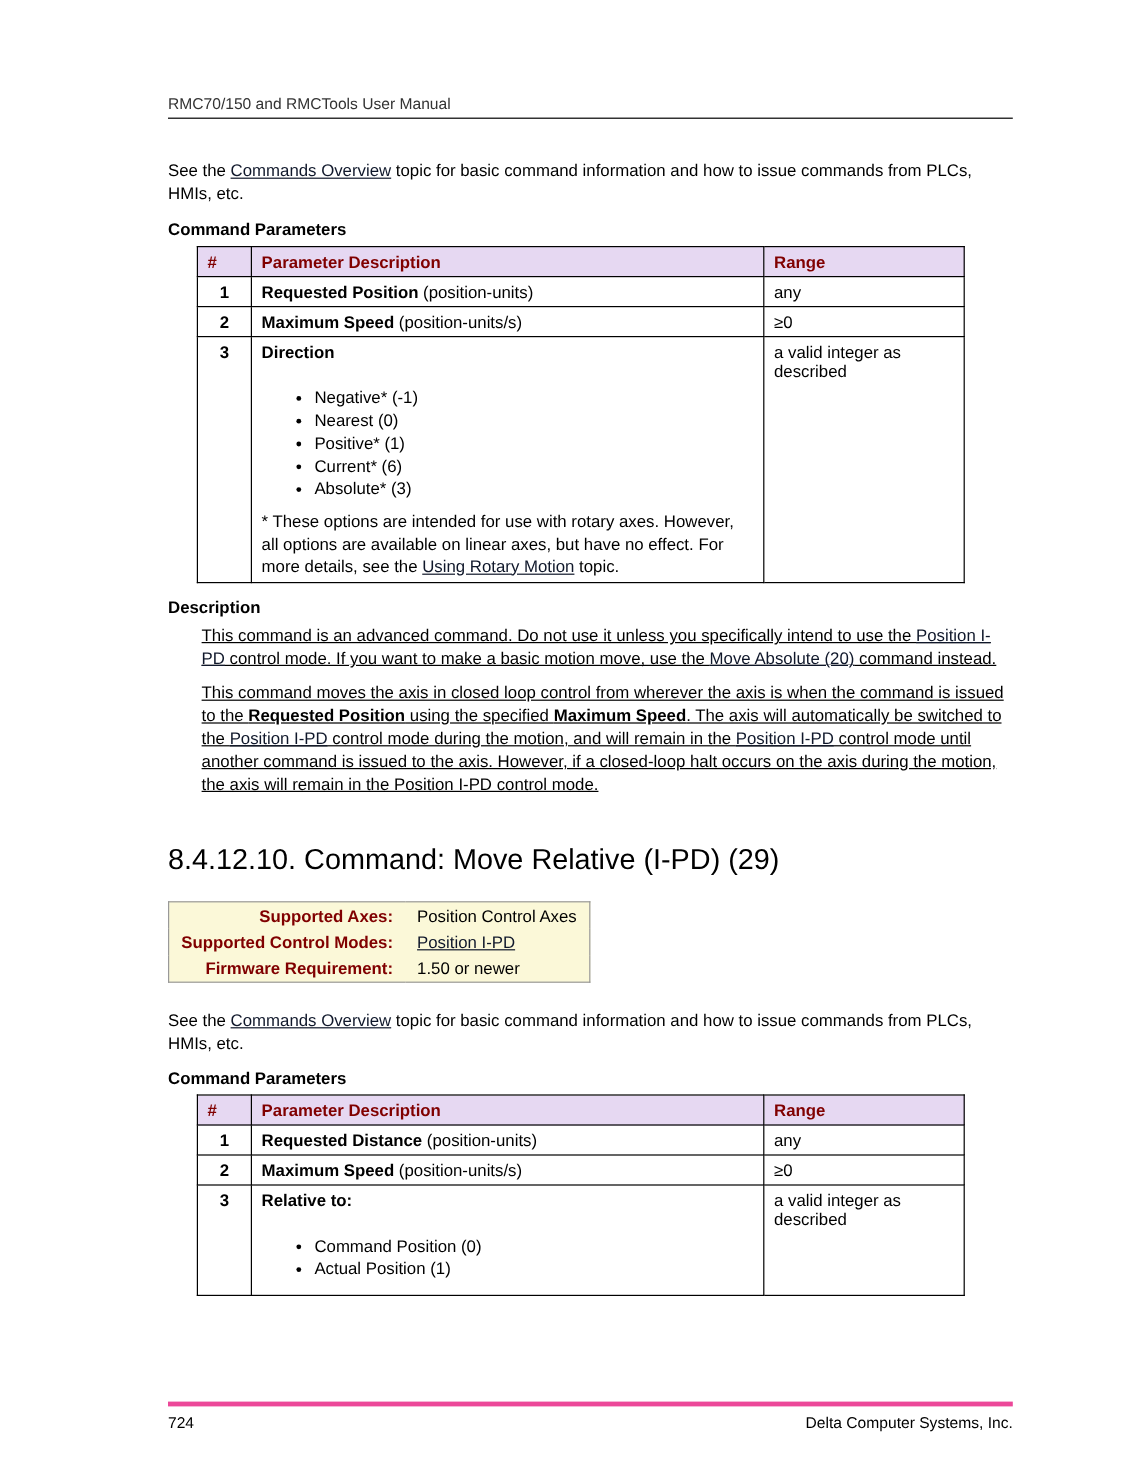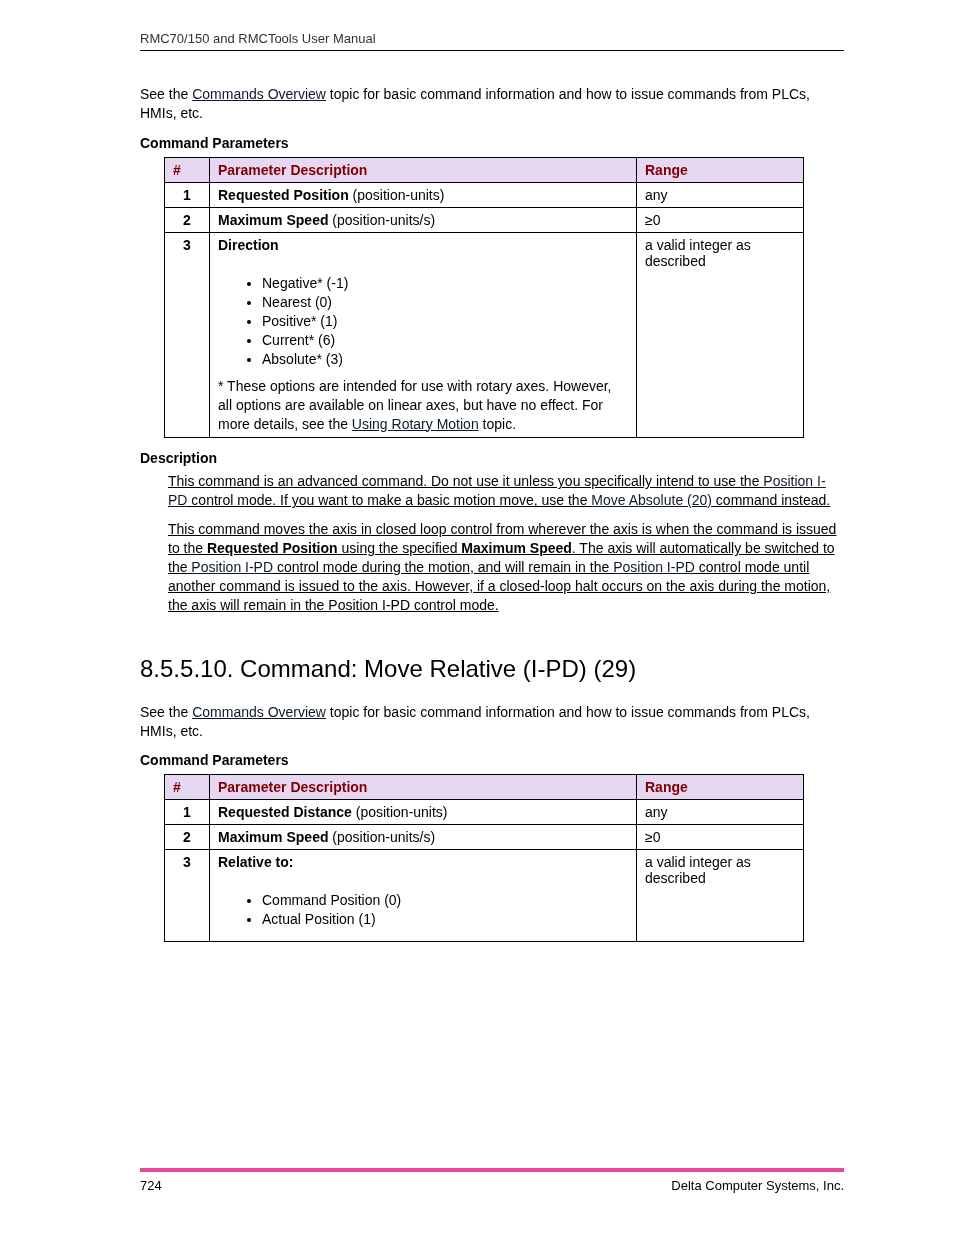--- a/index.html
+++ b/index.html
@@ -7,21 +7,21 @@
     font-size: 14px;
     color: #000;
     margin: 0;
     padding: 0;
     background: #fff;
   }
   .page {
     width: 954px;
     min-height: 1235px;
     box-sizing: border-box;
-    padding: 31px 110px 40px 140px;
+    padding: 79px 110px 40px 140px;
     position: relative;
   }
   .running-head {
     font-size: 13px;
     color: #333;
     border-bottom: 1px solid #000;
     padding-bottom: 4px;
     margin-bottom: 34px;
   }
   .body-text {
@@ -176,22 +176,38 @@
 
   <div class="indent desc-block">
     <p>
       <span>This command is an advanced command. Do not use it unless you specifically intend to use the </span><span class="link">Position I-PD</span><span> control mode. If you want to make a basic motion move, use the </span><span class="link">Move Absolute (20)</span><span> command instead.</span>
     </p>
     <p>
       <span>This command moves the axis in closed loop control from wherever the axis is when the command is issued to the </span><b>Requested Position</b><span> using the specified </span><b>Maximum Speed</b><span>. The axis will automatically be switched to the </span><span class="link">Position I-PD</span><span> control mode during the motion, and will remain in the </span><span class="link">Position I-PD</span><span> control mode until another command is issued to the axis. However, if a closed-loop halt occurs on the axis during the motion, the axis will remain in the Position I-PD control mode.</span>
     </p>
   </div>
 
-  <h2 class="cmd-title">8.5.5.10. Command: Move Relative (I-PD) (29)</h2>
-
+  <h2 class="cmd-title">8.4.12.10. Command: Move Relative (I-PD) (29)</h2>
+
+  <table class="infobox">
+    <tbody>
+        <tr>
+      <td class="label">Supported Axes:</td>
+      <td>Position Control Axes</td>
+    </tr>
+    <tr>
+      <td class="label">Supported Control Modes:</td>
+      <td><span class="link">Position I-PD</span></td>
+    </tr>
+    <tr>
+      <td class="label">Firmware Requirement:</td>
+      <td>1.50 or newer</td>
+    </tr>
+  </tbody>
+    </table>
 
   <p class="body-text">
     <span>See the </span><span class="link">Commands Overview</span><span> topic for basic command information and how to issue commands from PLCs, HMIs, etc.</span>
   </p>
 
   <div class="section-label">Command Parameters</div>
 
   <table class="params">
     <tbody>
         <tr>

